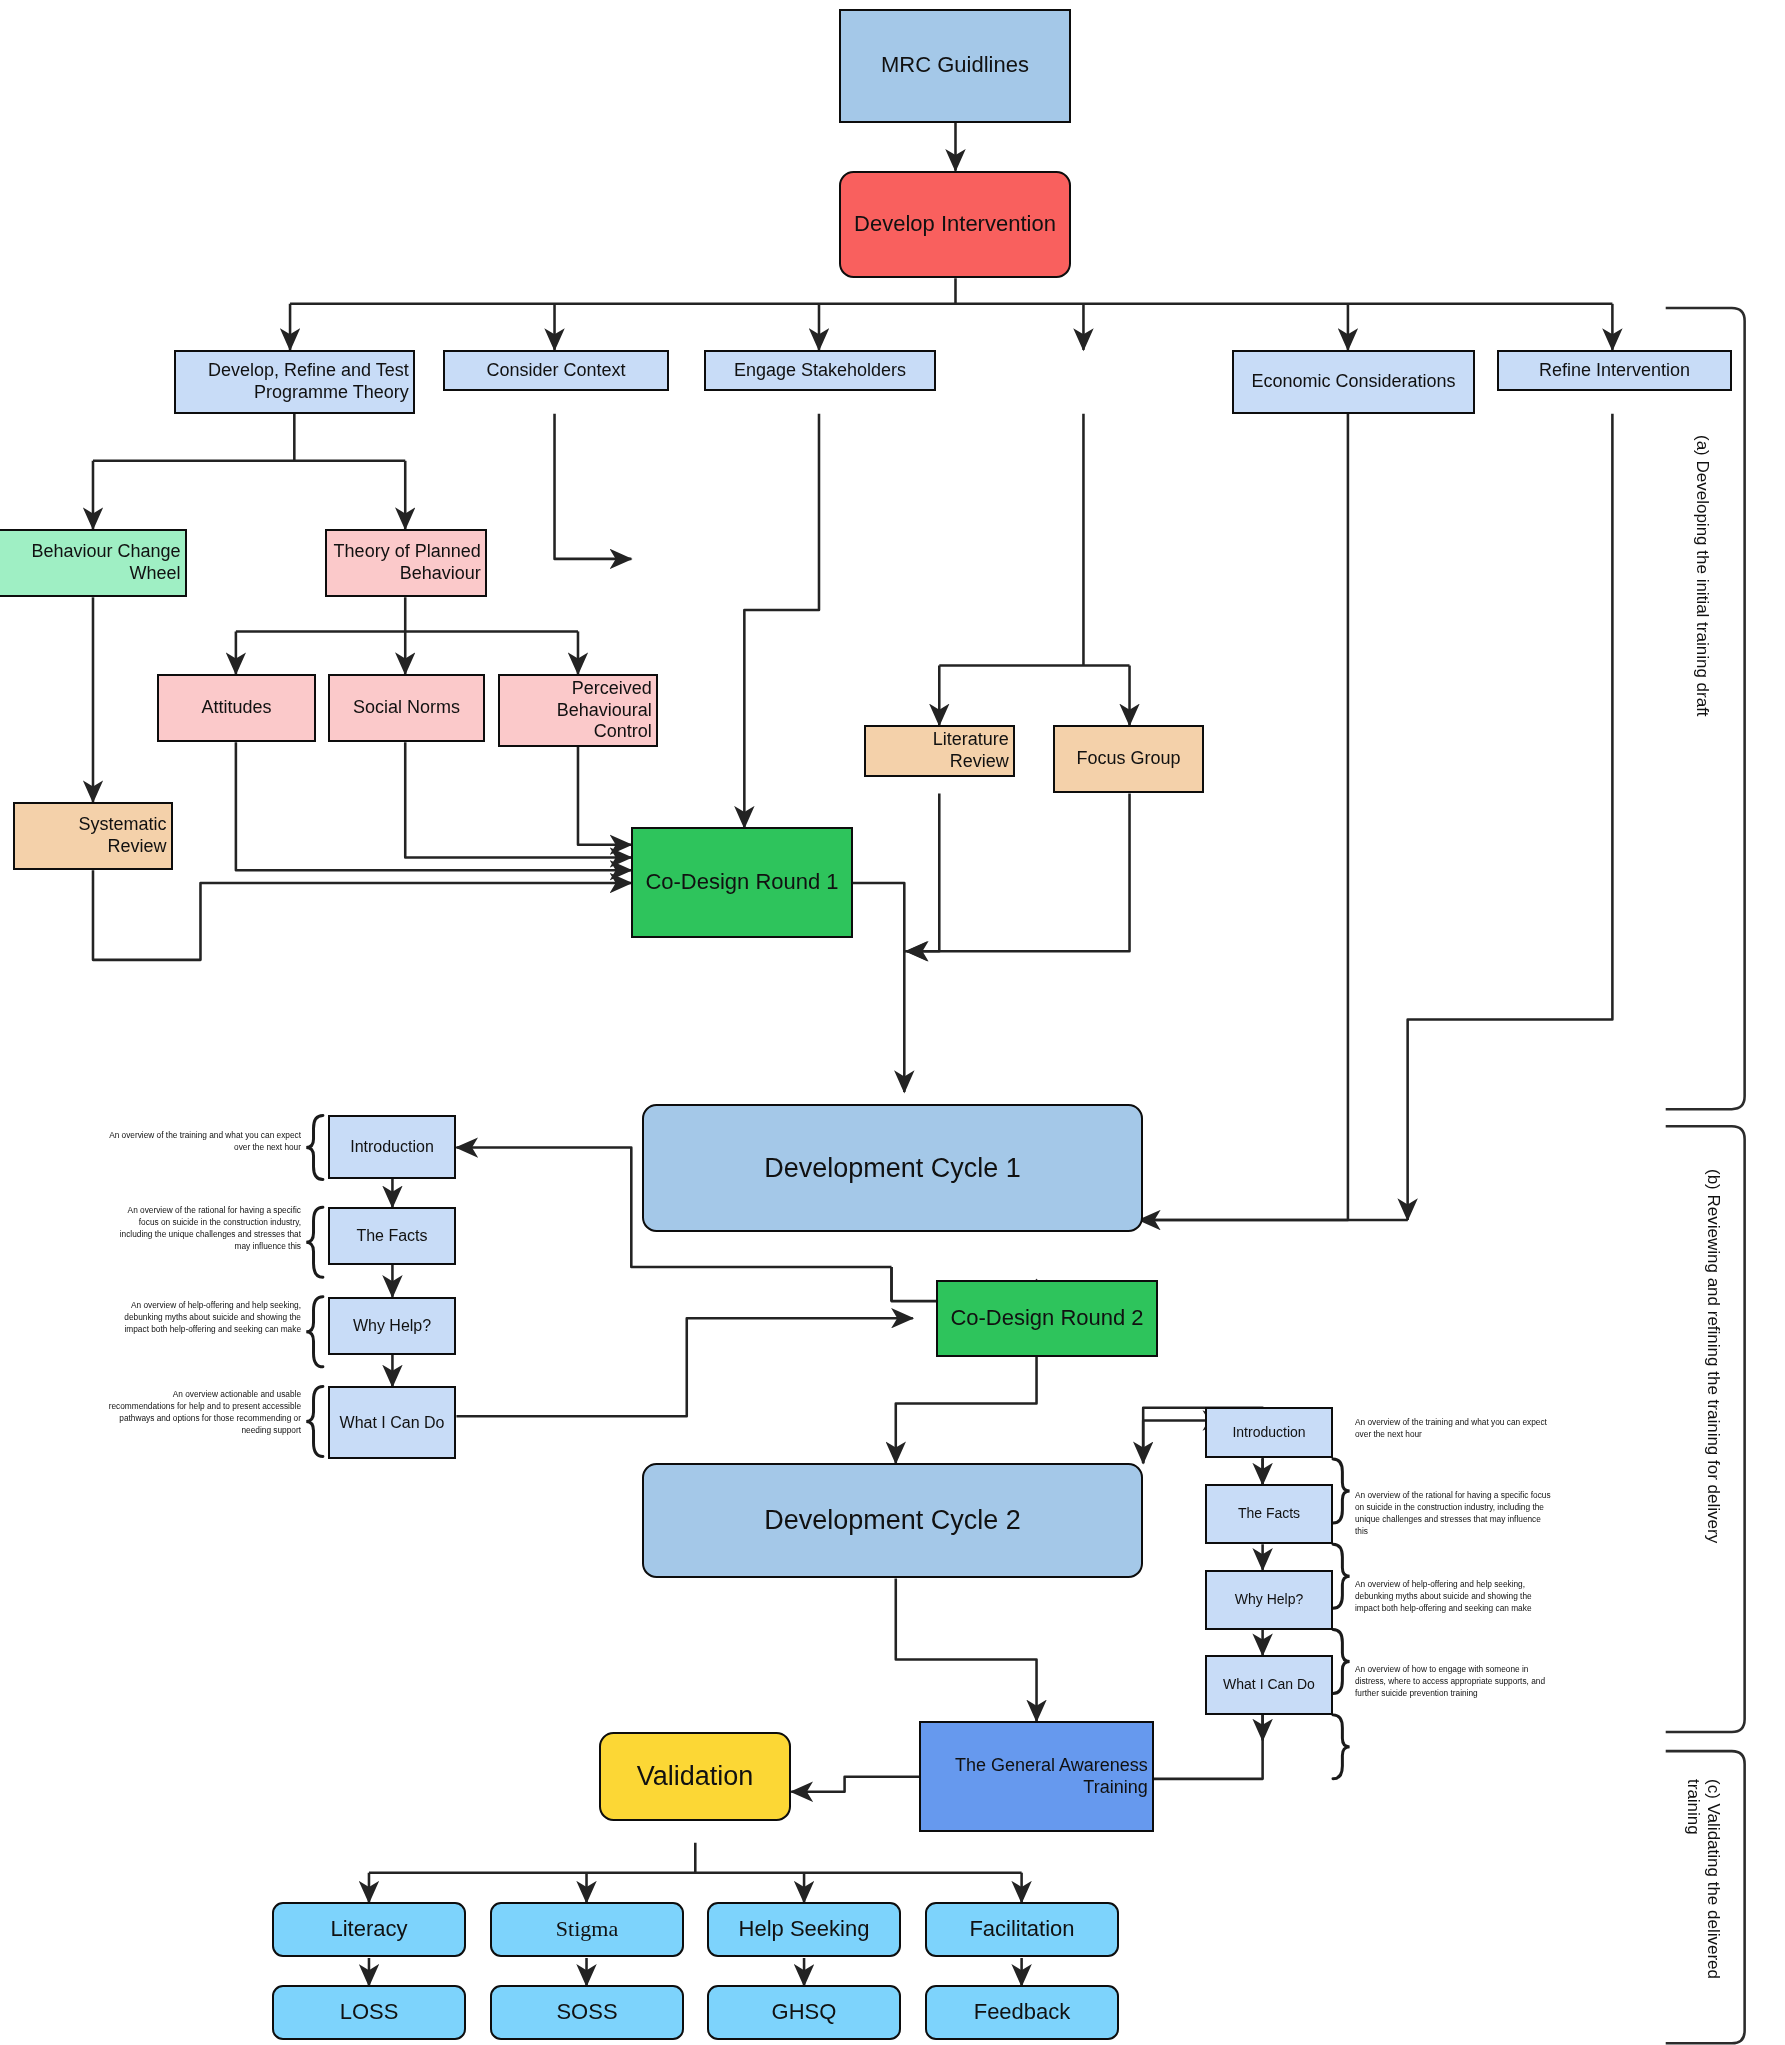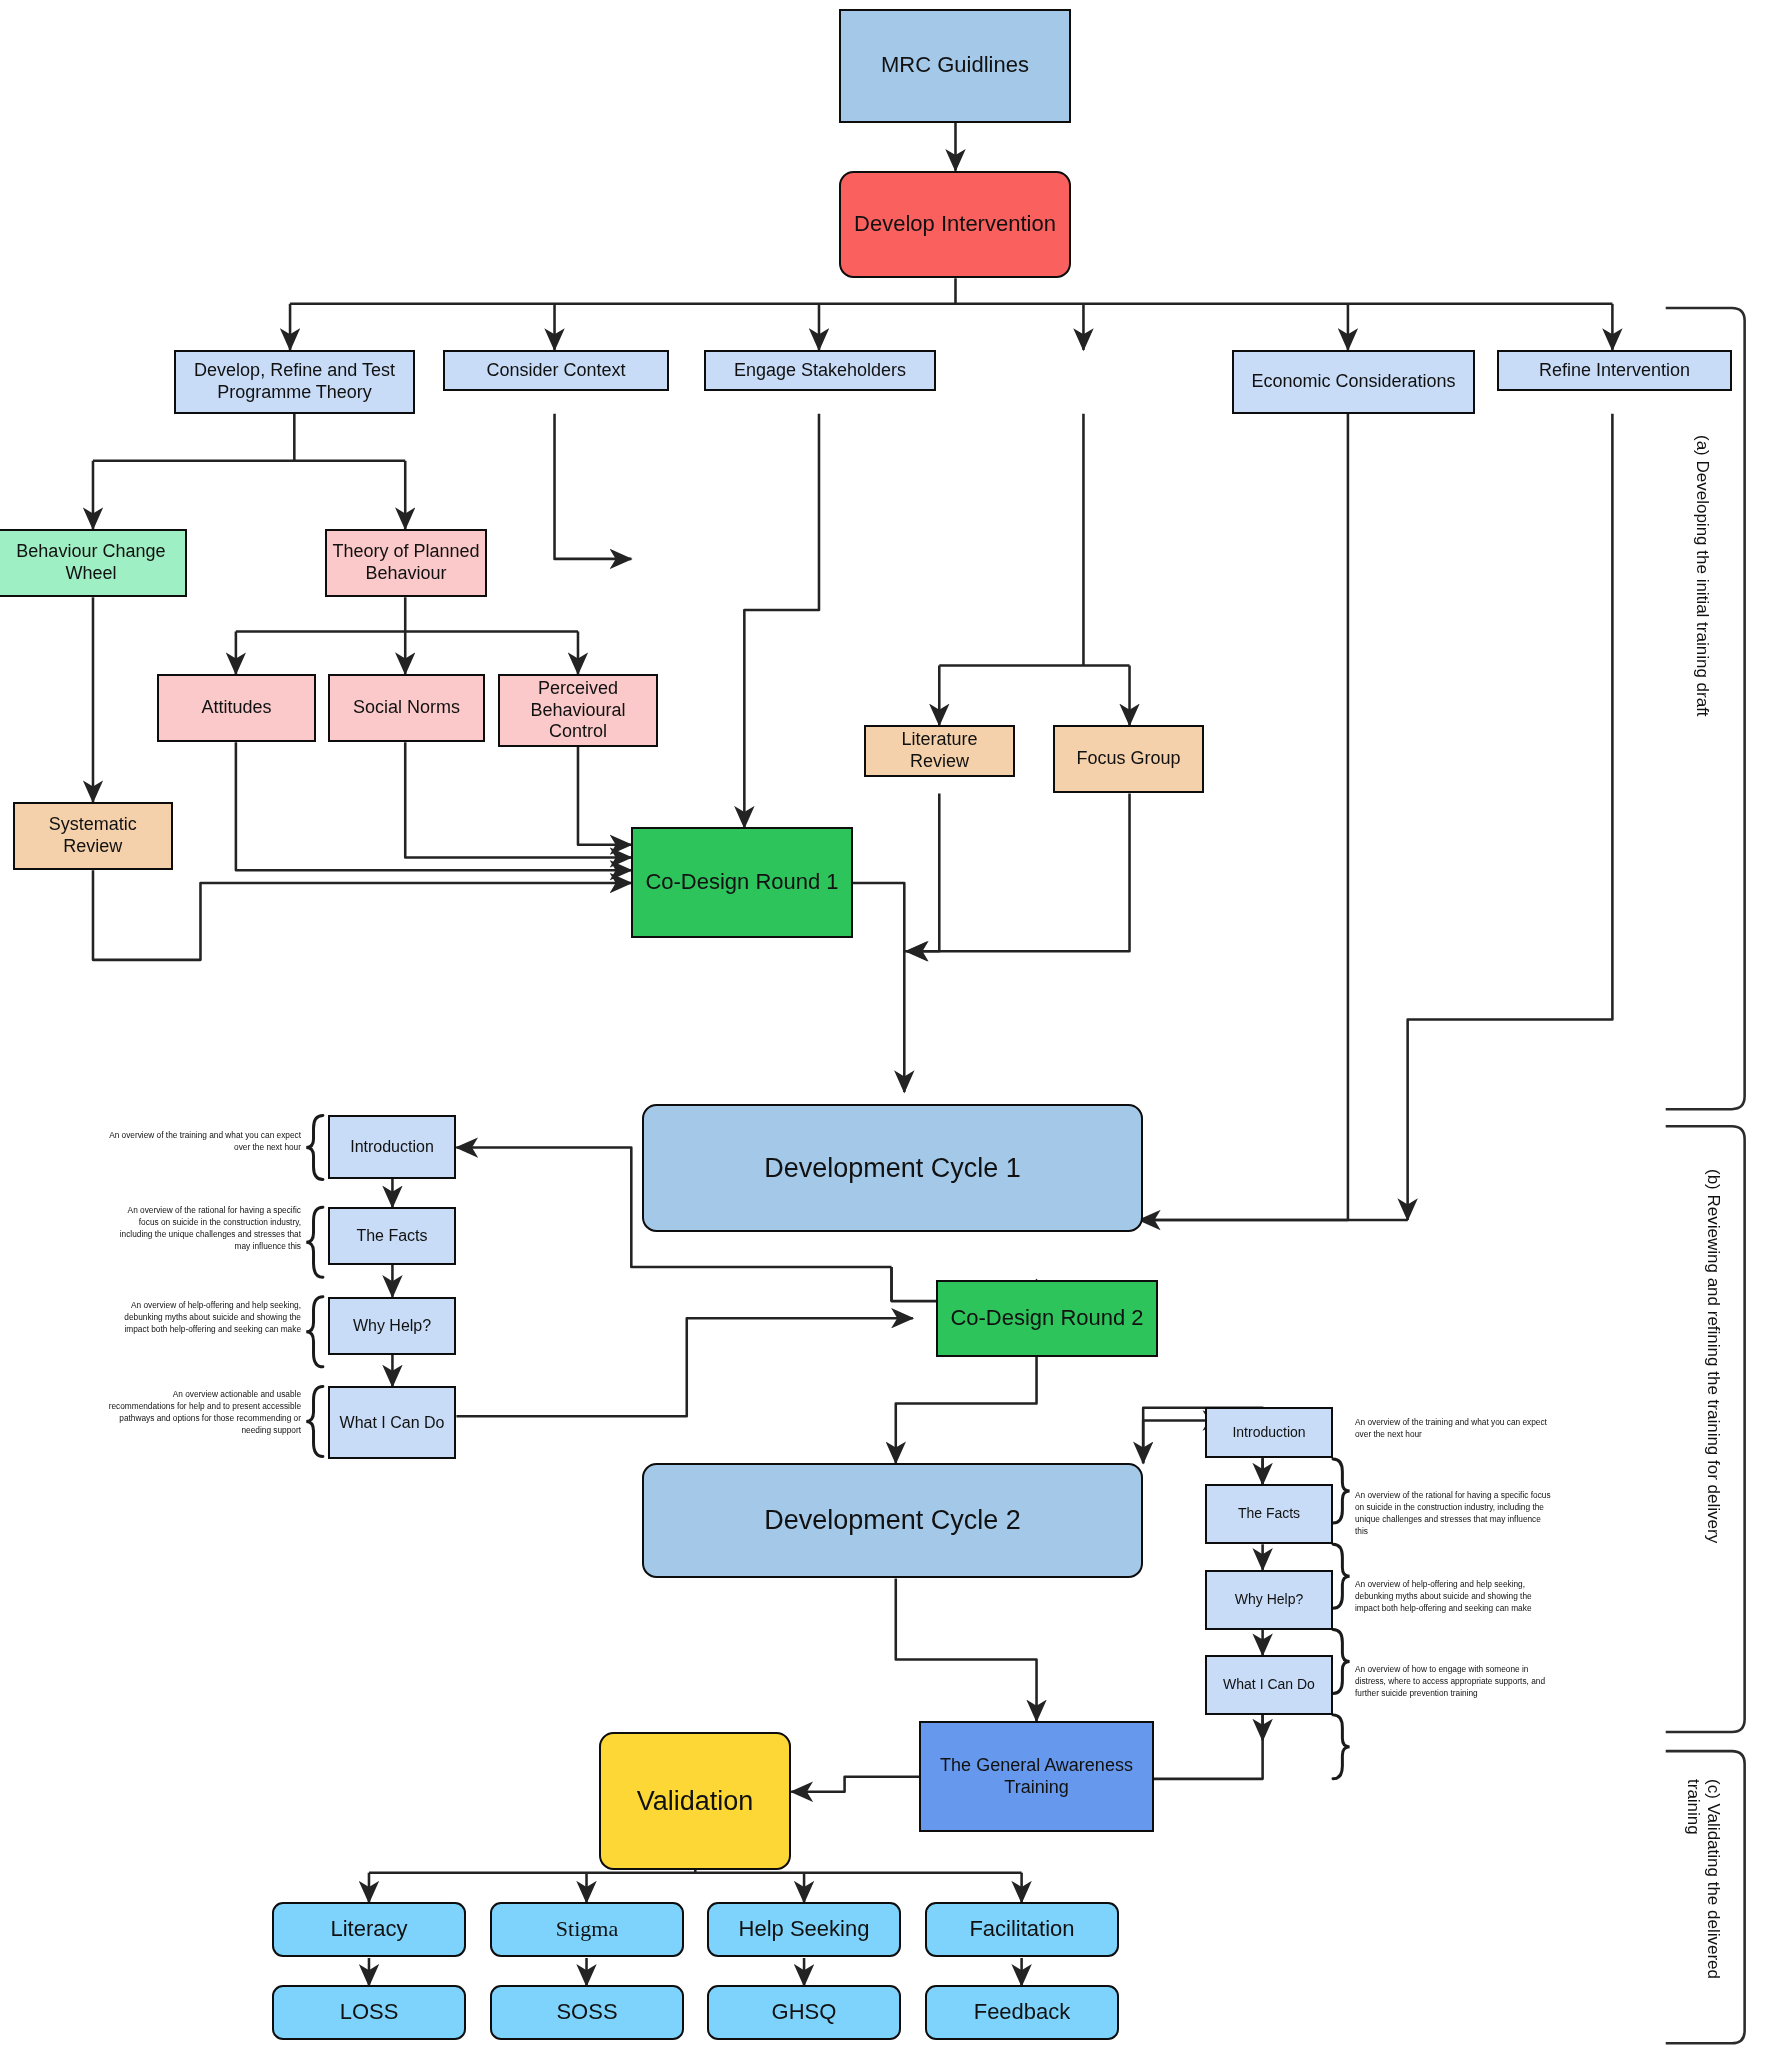--- a/index.html
+++ b/index.html
@@ -1,21 +1,21 @@
 <!DOCTYPE html>
 <html style="font-size:6.8px"><head>
 <meta charset="utf-8">
 <style>
   html,body{margin:0;padding:0;background:#ffffff;}
   body{font-family:"Liberation Sans","DejaVu Sans",sans-serif;color:#111;}
   #stage{position:relative;width:1786px;height:2046px;background:#fff;overflow:hidden;}
   svg#wires{position:absolute;left:0;top:0;width:1786px;height:2046px;pointer-events:none;}
 
   .node{position:absolute;box-sizing:border-box;border:2.6px solid #0d0d0d;
-        display:flex;align-items:center;justify-content:center;text-align:center;
+        display:flex;align-items:center;justify-content:center;text-align:right;
         line-height:1.22;padding:2.6px 4.3px;color:#111;}
   .node.rnd{border-radius:14.5px;}
   .node.rnd-sm{border-radius:11px;}
 
   .c-lblue{background:#c8dcf7;}
   .c-blue {background:#a4c8e8;}
   .c-blue2{background:#6699ee;}
   .c-red  {background:#f9605e;}
   .c-green{background:#9fefc4;}
   .c-pink {background:#fbc9ca;}
@@ -264,21 +264,21 @@
 
   <div class="annot left-al" style="left:1355px;top:1416px;width:196px;">An overview of the training and what you can expect over the next hour</div>
   <div class="annot left-al" style="left:1355px;top:1489px;width:196px;">An overview of the rational for having a specific focus on suicide in the construction industry, including the unique challenges and stresses that may influence this</div>
   <div class="annot left-al" style="left:1355px;top:1578px;width:196px;">An overview of help-offering and help seeking, debunking myths about suicide and showing the impact both help-offering and seeking can make</div>
   <div class="annot left-al" style="left:1355px;top:1663px;width:196px;">An overview of how to engage with someone in distress, where to access appropriate supports, and further suicide prevention training</div>
 
   <div class="node c-blue2 fs-md" style="left:919px;top:1721px;width:235px;height:111px;">
     <span>The General Awareness Training</span>
   </div>
 
-  <div class="node rnd c-yel fs-xl" style="left:599px;top:1732px;width:192px;height:138px;">
+  <div class="node rnd c-yel fs-xl" style="left:599px;top:1732px;width:192px;height:89px;">
     <span>Validation</span>
   </div>
 
   <div class="node rnd-sm c-yel2 fs-lg" style="left:272px;top:1902px;width:194px;height:55px;">
     <span>Literacy</span>
   </div>
   <div class="node rnd-sm c-yel2 fs-lg" style="left:490px;top:1902px;width:194px;height:55px;font-family:Liberation Serif, serif;">
     <span>Stigma</span>
   </div>
   <div class="node rnd-sm c-yel2 fs-lg" style="left:707px;top:1902px;width:194px;height:55px;">

